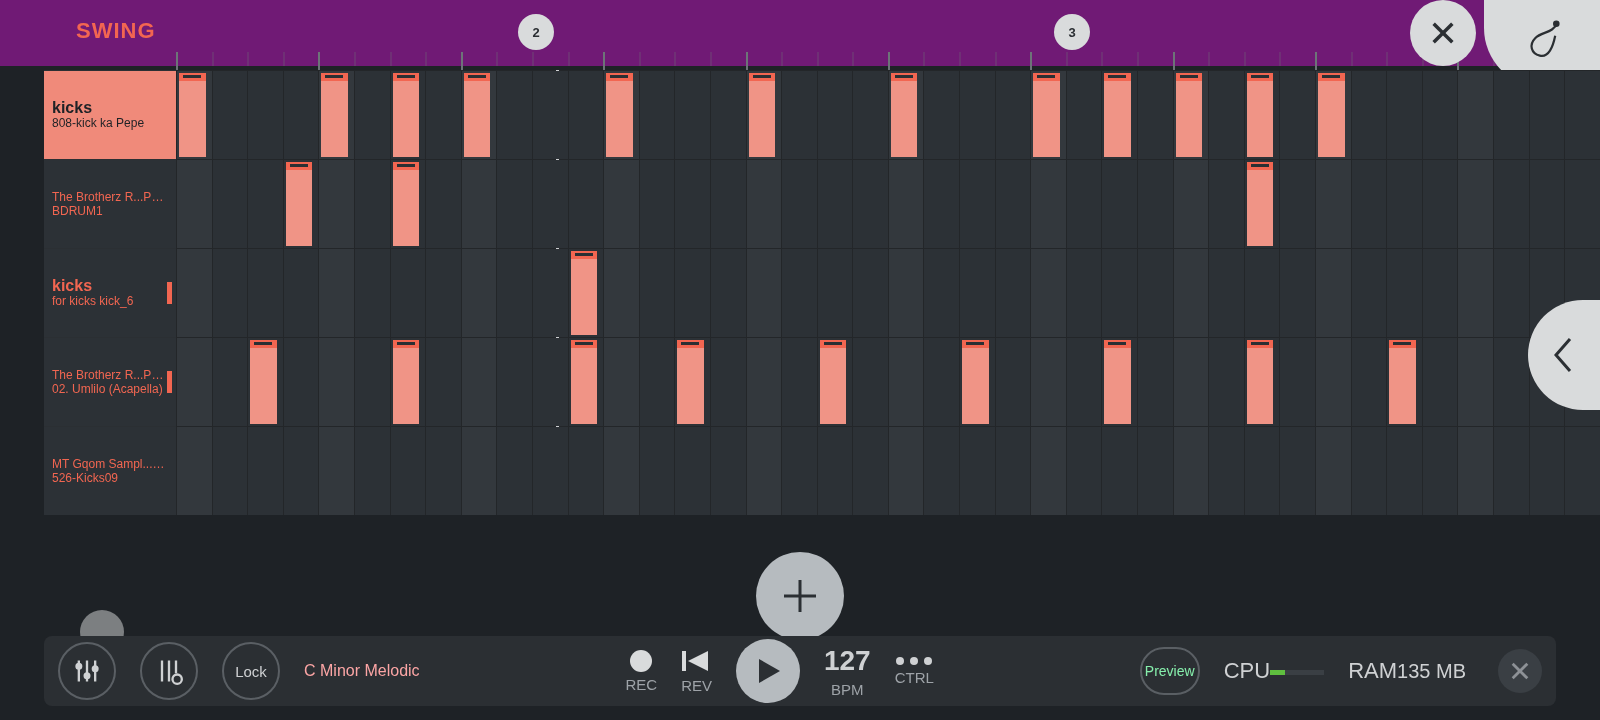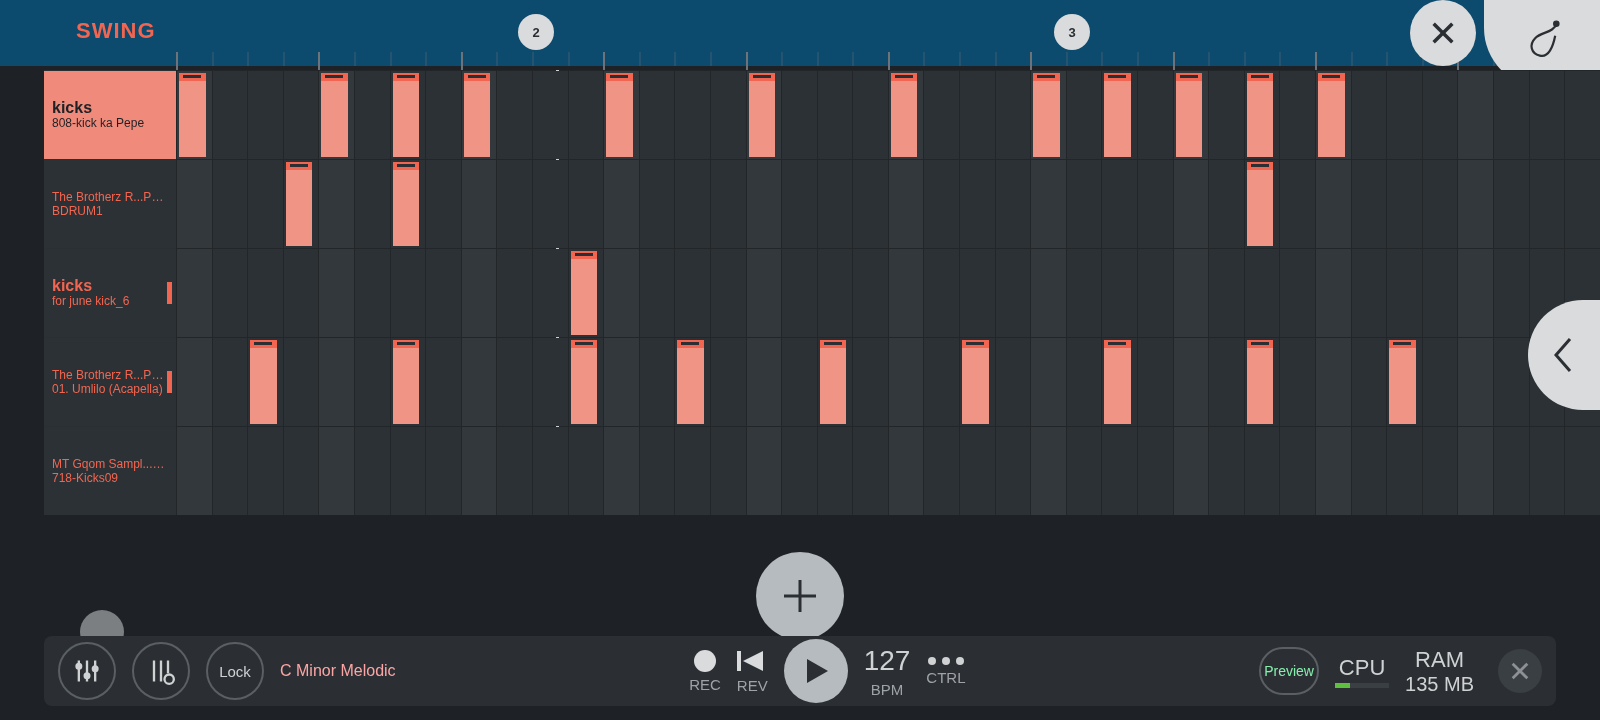--- a/index.html
+++ b/index.html
@@ -1,19 +1,19 @@
 <!DOCTYPE html>
 <html><head>
 <meta charset="utf-8">
 <style>
   *{box-sizing:border-box;margin:0;padding:0;font-family:-apple-system,BlinkMacSystemFont,sans-serif}
   html,body{width:1600px;height:720px;background:#000;overflow:hidden;color:#fff}
   .app{position:relative;width:1600px;height:720px;background:#1e2226}
   
-  .header{position:absolute;inset:0 0 auto 0;height:66px;background:#0c4a6e}
+  .header{position:absolute;inset:0 0 auto 0;height:66px;background:#701a75}
   .swing{position:absolute;left:76px;top:18px;color:#f26651;font-size:22px;font-weight:600;letter-spacing:1px}
   .ruler{position:absolute;left:176px;right:0;bottom:0;height:24px;display:flex}
   .tick{flex:1;border-left:2px solid #6d7378;height:24px;margin-top:10px}
   .tick.minor{opacity:.25;height:14px;margin-top:10px}
   .bar-marker{position:absolute;top:14px;width:36px;height:36px;border-radius:50%;background:#d9dbdc;color:#2b2f33;display:flex;align-items:center;justify-content:center;font-size:13px;font-weight:600;transform:translateX(-50%);z-index:5}
   .close-x{position:absolute;right:124px;top:0;width:66px;height:66px;border-radius:50%;background:#d9dbdc;display:flex;align-items:center;justify-content:center;cursor:pointer}
   .close-x svg{width:28px;height:28px;stroke:#2b2f33;stroke-width:3}
   .logo-blob{position:absolute;right:0;top:-12px;width:116px;height:100px;border-bottom-left-radius:60px;background:#d9dbdc;display:flex;align-items:center;justify-content:center}
   .logo-blob svg{width:44px;height:44px;stroke:#2b2f33;stroke-width:2;fill:none}
   
@@ -33,37 +33,37 @@
   .note{position:absolute;inset:2px 6px 2px 2px;background:#f09486;border-top:8px solid #f26651}
   .note .bar{position:absolute;top:-6px;left:4px;width:18px;height:3px;background:#2b2f33}
   .playhead{position:absolute;top:0;bottom:0;width:3px;background:#cfd1d3;left:380px}
   
   .side-handle{position:absolute;right:0;top:300px;width:72px;height:110px;background:#d9dbdc;border-top-left-radius:55px;border-bottom-left-radius:55px;display:flex;align-items:center;justify-content:center}
   .side-handle svg{width:26px;height:36px;stroke:#2b2f33;stroke-width:3;fill:none}
   
   .addbtn{position:absolute;left:50%;transform:translateX(-50%);top:552px;width:88px;height:88px;border-radius:50%;background:#b6bbbf;display:flex;align-items:center;justify-content:center;cursor:pointer}
   .addbtn svg{width:44px;height:44px;stroke:#2b2f33;stroke-width:3}
   .knob-ghost{position:absolute;left:80px;top:610px;width:44px;height:44px;border-radius:50%;background:#d9dbdc;opacity:.5}
-  .bbar{position:absolute;left:44px;right:44px;top:636px;height:70px;background:#2b2f33;border-radius:8px;display:flex;align-items:center;padding:0 14px;gap:16px}
+  .bbar{position:absolute;left:44px;right:44px;top:636px;height:70px;background:#2b2f33;border-radius:8px;display:flex;align-items:center;padding:0 14px;gap:24px}
   .cbtn{width:58px;height:58px;border:2px solid #5a5f64;border-radius:50%;display:flex;align-items:center;justify-content:center;cursor:pointer;color:#cfd1d3}
   .cbtn svg{width:28px;height:28px;stroke:#cfd1d3;stroke-width:2;fill:none}
   .lock{font-size:15px;color:#cfd1d3}
   .scale{font-size:16px;color:#fca5a5}
   .spacer{flex:1}
   .tcol{display:flex;flex-direction:column;align-items:center;gap:4px}
   .tcol .lbl{font-size:15px;color:#9ea3a8}
   .rec-dot{width:22px;height:22px;border-radius:50%;background:#d9dbdc}
   .rev-ic svg{width:30px;height:24px;fill:#d9dbdc}
   .play{width:64px;height:64px;border-radius:50%;background:#b6bbbf;display:flex;align-items:center;justify-content:center}
   .play svg{width:30px;height:30px;fill:#2b2f33}
-  .bpm-v{font-size:28px;color:#cfd1d3;font-weight:400}
+  .bpm-v{font-size:28px;color:#cfd1d3;font-weight:700}
   .dots{display:flex;gap:6px}
   .dots span{width:8px;height:8px;border-radius:50%;background:#cfd1d3}
   .prev{width:60px;height:48px;border:2px solid #5a5f64;border-radius:28px;display:flex;align-items:center;justify-content:center;font-size:14px;color:#86efac}
-  .stat{display:flex;flex-direction:column;align-items:center}
+  .stat{display:flex;flex-direction:row;align-items:center}
   .stat .s1{font-size:22px;color:#cfd1d3;font-weight:300}
   .stat .s2{font-size:20px;color:#cfd1d3}
   .cpubar{width:54px;height:5px;background:#3a3f44;margin-top:2px;position:relative}
   .cpubar i{position:absolute;left:0;top:0;bottom:0;width:28%;background:#5fbf3f}
   .bx{width:44px;height:44px;border-radius:50%;background:#3a3f44;display:flex;align-items:center;justify-content:center;margin-left:8px}
   .bx svg{width:22px;height:22px;stroke:#8d9196;stroke-width:3}
 </style>
 </head>
 <body>
 
@@ -133,31 +133,31 @@
       <div class="track sel">
         <div class="t-title">kicks</div>
         <div class="t-sub">808-kick ka Pepe</div>
       </div>
       <div class="track">
         <div class="t-sub">The Brotherz R...Packs</div>
         <div class="t-sub2">BDRUM1</div>
       </div>
       <div class="track">
         <div class="t-title">kicks</div>
-        <div class="t-sub">for june kick_6</div>
+        <div class="t-sub">for kicks kick_6</div>
         <div class="t-meter"></div>
       </div>
       <div class="track">
         <div class="t-sub">The Brotherz R...Packs</div>
-        <div class="t-sub2">01. Umlilo (Acapella)</div>
+        <div class="t-sub2">02. Umlilo (Acapella)</div>
         <div class="t-meter"></div>
       </div>
       <div class="track">
         <div class="t-sub">MT Gqom Sampl...Vol 1</div>
-        <div class="t-sub2">718-Kicks09</div>
+        <div class="t-sub2">526-Kicks09</div>
       </div>
     </div>
 
   <div class="grid" id="grid">
     <div class="playhead"></div>
   <div class="row">
         <div class="cell beat">
           <div class="note">
             <div class="bar"></div>
           </div>

